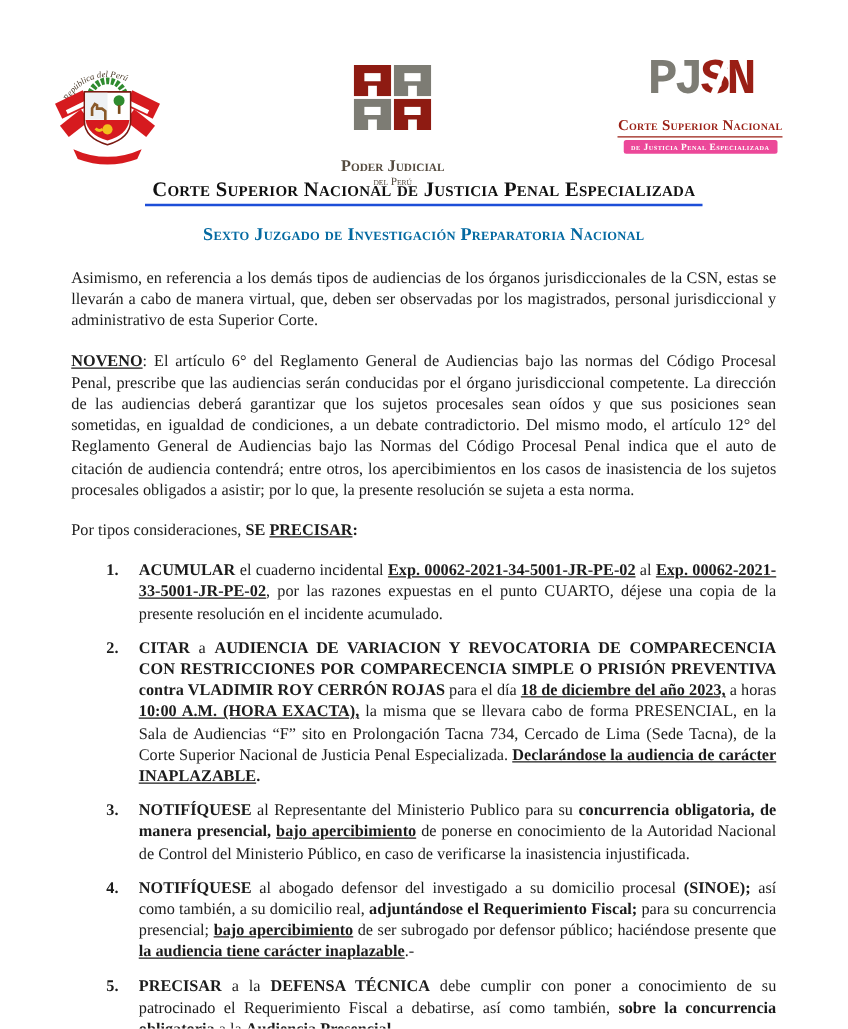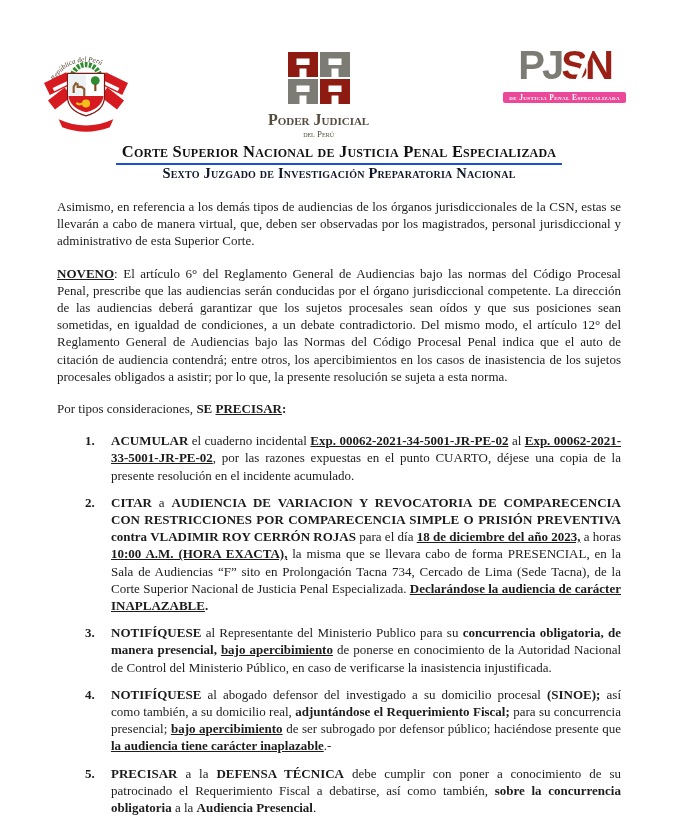--- a/index.html
+++ b/index.html
@@ -17,32 +17,32 @@
     display:flex;
     justify-content:space-between;
     align-items:flex-start;
     padding:40px 52px 0 38px;
     height:102px;
   }
   .coa{width:96px;height:104px;flex:0 0 auto;}
   .pj-logo{display:flex;flex-direction:column;align-items:center;margin-top:12px;}
   .pj-tiles{display:grid;grid-template-columns:30px 30px;grid-template-rows:25px 25px;gap:2px;}
   .pj-tile{width:30px;height:25px;}
-  .pj-name{margin-top:8px;font-variant:small-caps;font-weight:700;font-size:16px;color:#554b3f;line-height:1.05;text-align:right;}
+  .pj-name{margin-top:22px;font-variant:small-caps;font-weight:700;font-size:13px;color:#554b3f;line-height:1.05;text-align:right;}
   .pj-sub{font-variant:small-caps;font-weight:400;font-size:9px;color:#554b3f;text-align:right;}
   .pjsn-logo{display:flex;flex-direction:column;align-items:center;margin-top:6px;}
-  .pjsn-mark{position:relative;font-family:Liberation Sans, sans-serif;font-weight:800;font-size:40px;line-height:0.95;letter-spacing:-3px;height:44px;}
+  .pjsn-mark{position:relative;font-family:Liberation Mono, monospace;font-weight:800;font-size:40px;line-height:0.95;letter-spacing:-3px;height:44px;}
   .pjsn-pj{color:#7d7c74;}
   .pjsn-sn{color:#9a1f15;position:relative;}
   .pjsn-slash{position:absolute;right:26px;top:2px;width:5px;height:42px;background:#ffffff;transform:rotate(22deg);}
   .pjsn-name{margin-top:3px;font-variant:small-caps;font-weight:700;font-size:12px;color:#9a1f15;letter-spacing:0.2px;border-bottom:1px solid #9a1f15;padding-bottom:1px;}
   .pjsn-band{margin-top:2px;background:#ec4899;color:#ffffff;font-variant:small-caps;font-weight:700;font-size:7.5px;letter-spacing:0.4px;padding:1px 6px;border-radius:2px;}
   .title-block{width:fit-content;margin:0 auto;text-align:center;border-bottom:2px solid #1d4ed8;padding:0 6px 1px 6px;}
   .doc-title{font-variant:small-caps;font-weight:700;font-size:16.5px;letter-spacing:0.2px;color:#111;white-space:nowrap;}
-  .doc-subtitle{text-align:center;font-variant:small-caps;font-weight:700;font-size:14.5px;color:#0f172a;margin-top:0;letter-spacing:0.2px;}
+  .doc-subtitle{text-align:center;font-variant:small-caps;font-weight:700;font-size:14.5px;color:#0369a1;margin-top:15px;letter-spacing:0.2px;}
   
   .doc-body{margin:16px 57px 0 57px;font-size:13px;line-height:17.2px;text-align:justify;}
   .doc-body p{margin:0 0 15px 0;}
   ol.resolutions{list-style:none;margin:0;padding:0 0 0 28px;}
   ol.resolutions li{position:relative;padding-left:26px;margin-bottom:10px;text-align:justify;}
   ol.resolutions .num{position:absolute;left:0;top:0;font-weight:700;}
   .b{font-weight:700;}
   .u{text-decoration:underline;}
 </style>
 </head>
@@ -102,20 +102,21 @@
       </div>
       <div class="pj-name">Poder Judicial</div>
       <div class="pj-sub">del Perú</div>
     </div>
 
     <div class="pjsn-logo">
       <div class="pjsn-mark">
         <span class="pjsn-pj">PJ</span><span class="pjsn-sn">SN</span>
         <span class="pjsn-slash"></span>
       </div>
+      <div class="pjsn-name">Corte Superior Nacional</div>
       <div class="pjsn-band">de Justicia Penal Especializada</div>
     </div>
   </div>
 
   <div class="title-block">
     <div class="doc-title">Corte Superior Nacional de Justicia Penal Especializada</div>
   </div>
   <div class="doc-subtitle">Sexto Juzgado de Investigación Preparatoria Nacional</div>
 
   <div class="doc-body">

